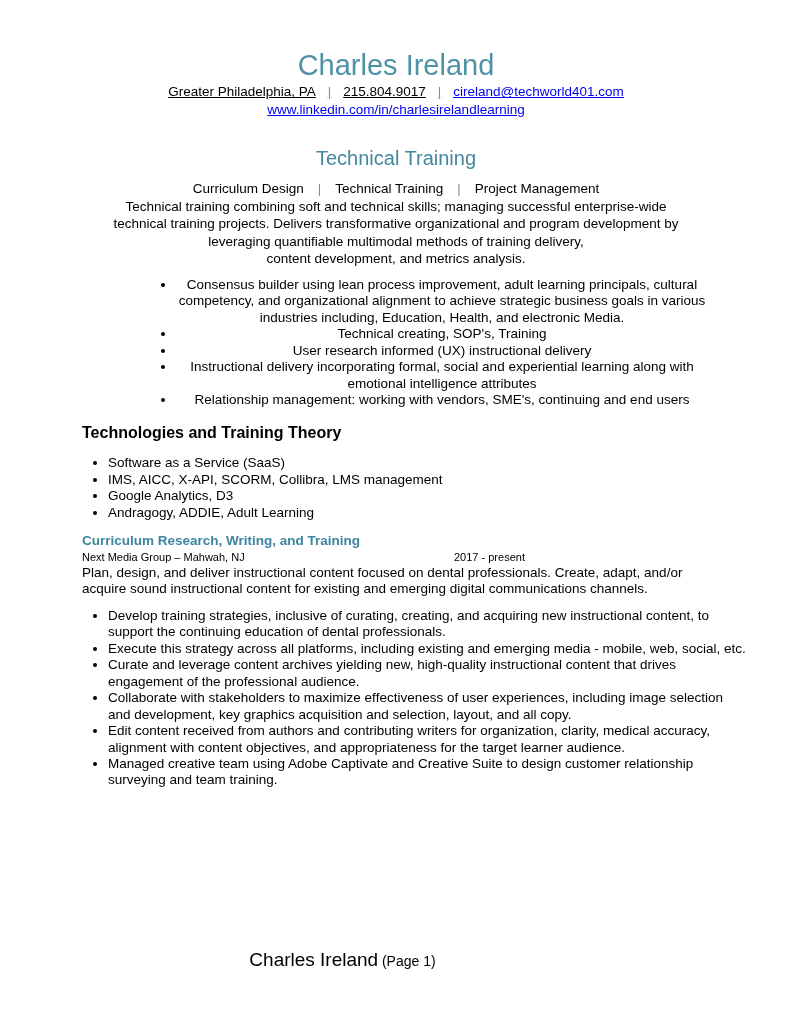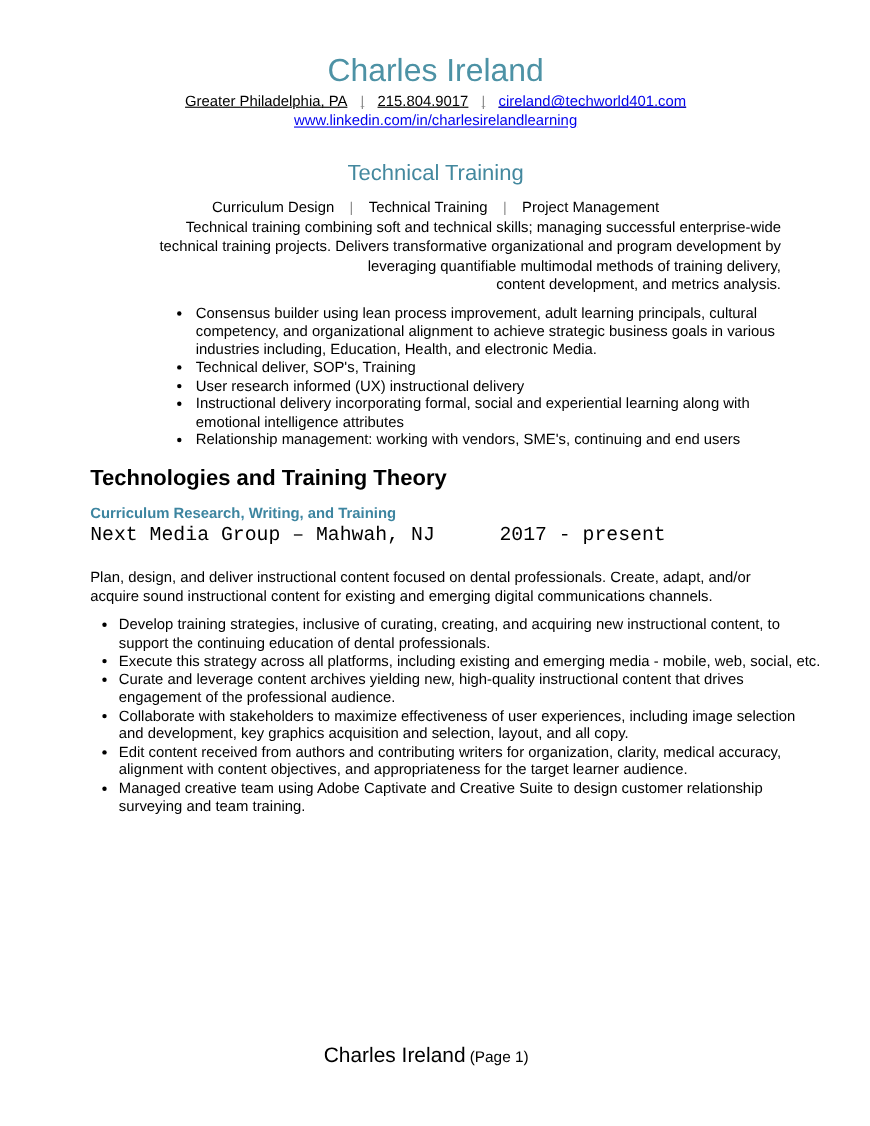--- a/index.html
+++ b/index.html
@@ -62,88 +62,86 @@
   .skills-line {
     margin-top: 10px;
     color: #000000;
   }
   .skills-line .sep { margin: 0 14px; }
   .summary-par {
     margin-top: 1px;
     white-space: pre-line;
     line-height: 1.27;
     color: #000000;
-    text-align: right;
   }
 
   ul {
     margin: 0;
     padding: 0;
     list-style: disc outside;
     color: #000000;
   }
   ul.summary-bullets {
     margin-top: 10px;
     margin-left: 73px;
     padding-left: 21px;
     width: 530px;
   }
-  ul.summary-bullets li { padding-left: 2px; }
+  ul.summary-bullets li { padding-left: 2px; text-align: center; }
   ul.flush-bullets {
     margin-left: 0;
     padding-left: 26px;
   }
   li { margin: 0; }
 
   .tech-title {
     margin-top: 14px;
-    font-size: 20px;
+    font-size: 16px;
     font-weight: 700;
     color: #000000;
   }
   .tech-bullets { margin-top: 13px; }
 
   .exp-title {
     margin-top: 30px;
     font-size: 18px;
     font-weight: 700;
     color: #3d7f96;
   }
   .role-title {
     margin-top: 12px;
     font-size: 13.5px;
     font-weight: 700;
     color: #3d85a0;
   }
   .company-row {
     position: relative;
     margin-top: 2px;
-    font-family: Liberation Mono, monospace;
-    font-size: 18px;
+    font-family: Liberation Sans, sans-serif;
+    font-size: 11px;
     color: #000000;
   }
   .company-row .dates {
     position: absolute;
     left: 372px;
     top: 0;
   }
   .exp-par {
-    margin-top: 18px;
+    margin-top: 0;
     color: #000000;
   }
   .exp-bullets { margin-top: 10px; width: 640px; }
 
   .footer {
     position: absolute;
     left: 0;
     top: 948px;
     width: 685px;
     text-align: center;
     color: #000000;
-    margin-left: 45px;
   }
   .footer .footer-name { font-size: 19px; }
   .footer .footer-page { font-size: 14px; }
 </style>
 </head>
 <body>
 
 <div class="page">
 
   <div class="center">
@@ -160,27 +158,33 @@
   <div class="center skills-line">
     <span>Curriculum Design</span><span class="sep">|</span><span>Technical Training</span><span class="sep">|</span><span>Project Management</span>
   </div>
   <div class="center summary-par">Technical training combining soft and technical skills; managing successful enterprise-wide
 technical training projects. Delivers transformative organizational and program development by
 leveraging quantifiable multimodal methods of training delivery,
 content development, and metrics analysis.</div>
 
   <ul class="summary-bullets">
     <li>Consensus builder using lean process improvement, adult learning principals, cultural competency, and organizational alignment to achieve strategic business goals in various industries including, Education, Health, and electronic Media.</li>
-    <li>Technical deliver, SOP's, Training</li>
+    <li>Technical creating, SOP's, Training</li>
     <li>User research informed (UX) instructional delivery</li>
     <li>Instructional delivery incorporating formal, social and experiential learning along with emotional intelligence attributes</li>
     <li>Relationship management: working with vendors, SME's, continuing and end users</li>
   </ul>
 
   <div class="tech-title">Technologies and Training Theory</div>
+  <ul class="flush-bullets tech-bullets">
+    <li>Software as a Service (SaaS)</li>
+    <li>IMS, AICC, X-API, SCORM, Collibra, LMS management</li>
+    <li>Google Analytics, D3</li>
+    <li>Andragogy, ADDIE, Adult Learning</li>
+  </ul>
 
   <div class="role-title">Curriculum Research, Writing, and Training</div>
   <div class="company-row">
     <span>Next Media Group – Mahwah, NJ</span>
     <span class="dates">2017 - present</span>
   </div>
   <div class="exp-par">Plan, design, and deliver instructional content focused on dental professionals. Create, adapt, and/or acquire sound instructional content for existing and emerging digital communications channels.</div>
 
   <ul class="flush-bullets exp-bullets">
     <li>Develop training strategies, inclusive of curating, creating, and acquiring new instructional content, to support the continuing education of dental professionals.</li>

